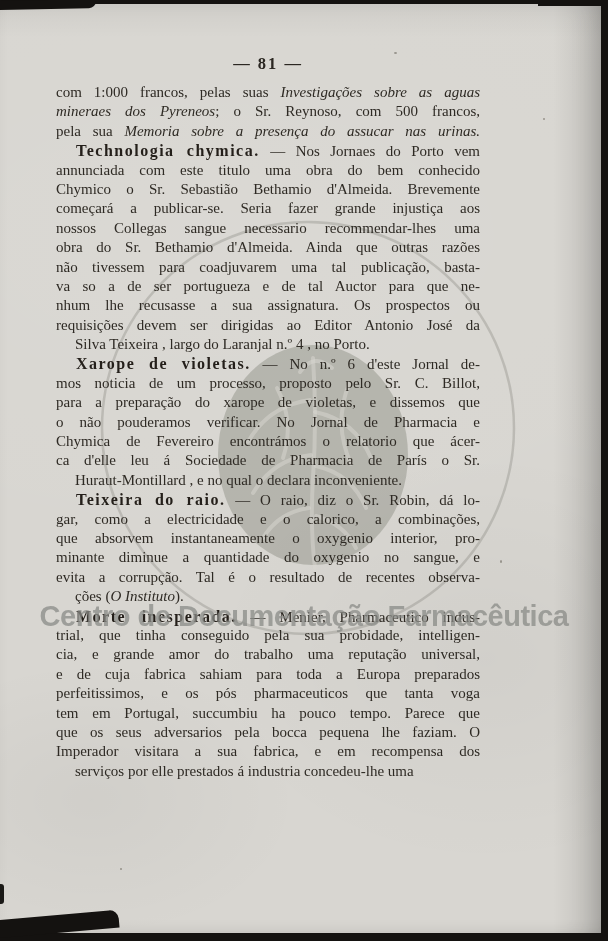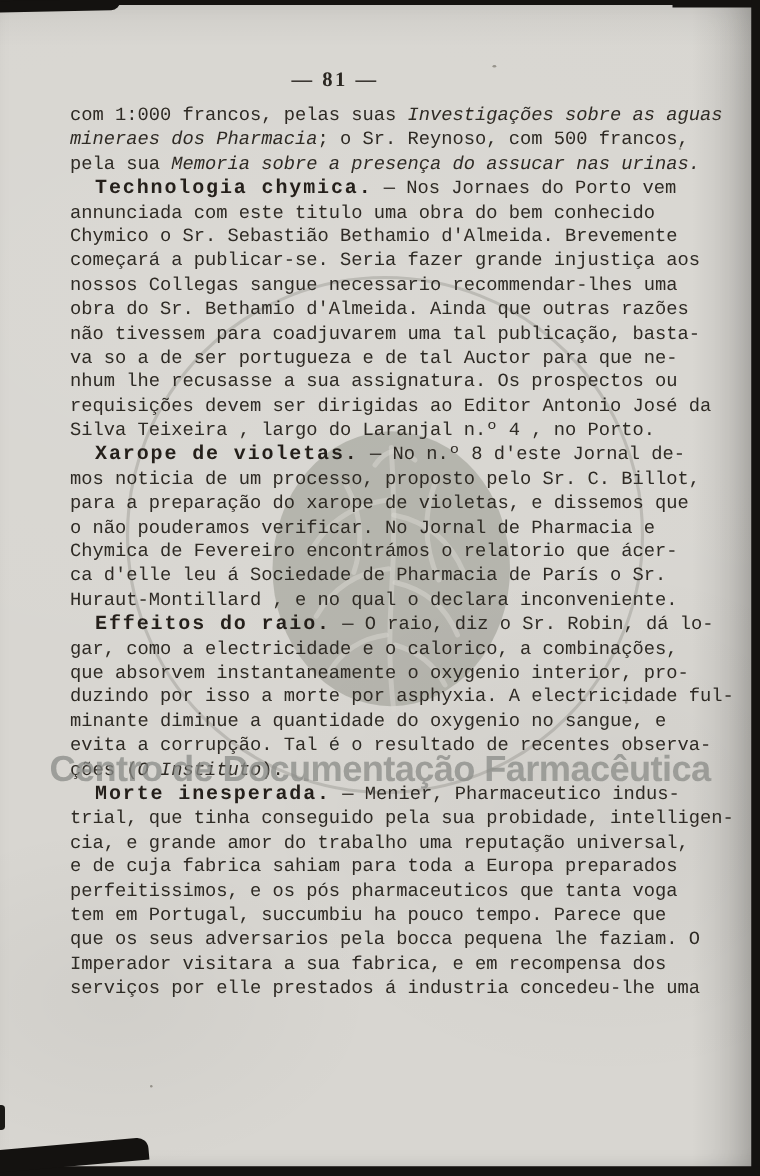--- a/index.html
+++ b/index.html
@@ -39,23 +39,22 @@
     color:#2b2722;
   }
   #text-column{
     position:absolute;left:56px;top:83px;width:424px;
     color:#2e2a24;font-size:15px;
   }
   .tline{
     height:19.4px;line-height:19.4px;white-space:nowrap;
     text-align:justify;text-align-last:justify;text-justify:inter-word;
     overflow:visible;
-    font-family:Liberation Mono, monospace;
   }
-  .tline.lastline{text-align-last:left;}
+  .tline.lastline{text-align-last:left;margin-left:19px;}
   .tline.indent{text-indent:20px;}
   .bold{font-weight:bold;letter-spacing:1.5px;font-size:16px;color:#241f1a;}
   .ital{font-style:italic;}
 
   
   .wmark{
     position:absolute;left:0;width:608px;text-align:center;
     font-family:"Liberation Sans", sans-serif;font-weight:bold;
     font-size:29px;letter-spacing:-0.5px;
     color:rgba(138,139,135,0.75);
@@ -85,44 +84,43 @@
       <path d="M300 372 q14 -20 32 -4"></path>
       <path d="M277 388 q18 34 6 70"></path>
       <path d="M349 384 q-16 40 2 80"></path>
     </g>
   </svg>
 
   <div id="page-number">— 81 —</div>
 
   <div id="text-column">
       <div class="tline"><span>com 1:000 francos, pelas suas </span><span class="ital">Investigações sobre as aguas</span></div>
-      <div class="tline"><span class="ital">mineraes dos Pharmacia</span><span>; o Sr. Reynoso, com 500 francos,</span></div>
+      <div class="tline"><span class="ital">mineraes dos Pyreneos</span><span>; o Sr. Reynoso, com 500 francos,</span></div>
       <div class="tline"><span>pela sua </span><span class="ital">Memoria sobre a presença do assucar nas urinas.</span></div>
       <div class="tline indent"><span class="bold">Technologia chymica.</span><span> — Nos Jornaes do Porto vem</span></div>
       <div class="tline"><span>annunciada com este titulo uma obra do bem conhecido</span></div>
       <div class="tline"><span>Chymico o Sr. Sebastião Bethamio d'Almeida. Brevemente</span></div>
       <div class="tline"><span>começará a publicar-se. Seria fazer grande injustiça aos</span></div>
       <div class="tline"><span>nossos Collegas sangue necessario recommendar-lhes uma</span></div>
       <div class="tline"><span>obra do Sr. Bethamio d'Almeida. Ainda que outras razões</span></div>
       <div class="tline"><span>não tivessem para coadjuvarem uma tal publicação, basta-</span></div>
       <div class="tline"><span>va so a de ser portugueza e de tal Auctor para que ne-</span></div>
       <div class="tline"><span>nhum lhe recusasse a sua assignatura. Os prospectos ou</span></div>
       <div class="tline"><span>requisições devem ser dirigidas ao Editor Antonio José da</span></div>
       <div class="tline lastline"><span>Silva Teixeira , largo do Laranjal n.º 4 , no Porto.</span></div>
-      <div class="tline indent"><span class="bold">Xarope de violetas.</span><span> — No n.º 8 d'este Jornal de-</span></div>
+      <div class="tline indent"><span class="bold">Xarope de violetas.</span><span> — No n.º 6 d'este Jornal de-</span></div>
       <div class="tline"><span>mos noticia de um processo, proposto pelo Sr. C. Billot,</span></div>
       <div class="tline"><span>para a preparação do xarope de violetas, e dissemos que</span></div>
       <div class="tline"><span>o não pouderamos verificar. No Jornal de Pharmacia e</span></div>
       <div class="tline"><span>Chymica de Fevereiro encontrámos o relatorio que ácer-</span></div>
       <div class="tline"><span>ca d'elle leu á Sociedade de Pharmacia de París o Sr.</span></div>
       <div class="tline lastline"><span>Huraut-Montillard , e no qual o declara inconveniente.</span></div>
-      <div class="tline indent"><span class="bold">Effeitos do raio.</span><span> — O raio, diz o Sr. Robin, dá lo-</span></div>
+      <div class="tline indent"><span class="bold">Teixeira do raio.</span><span> — O raio, diz o Sr. Robin, dá lo-</span></div>
       <div class="tline"><span>gar, como a electricidade e o calorico, a combinações,</span></div>
       <div class="tline"><span>que absorvem instantaneamente o oxygenio interior, pro-</span></div>
-      <div class="tline"><span>duzindo por isso a morte por asphyxia. A electricidade ful-</span></div>
       <div class="tline"><span>minante diminue a quantidade do oxygenio no sangue, e</span></div>
       <div class="tline"><span>evita a corrupção. Tal é o resultado de recentes observa-</span></div>
       <div class="tline lastline"><span>ções (</span><span class="ital">O Instituto</span><span>).</span></div>
       <div class="tline indent"><span class="bold">Morte inesperada.</span><span> — Menier, Pharmaceutico indus-</span></div>
       <div class="tline"><span>trial, que tinha conseguido pela sua probidade, intelligen-</span></div>
       <div class="tline"><span>cia, e grande amor do trabalho uma reputação universal,</span></div>
       <div class="tline"><span>e de cuja fabrica sahiam para toda a Europa preparados</span></div>
       <div class="tline"><span>perfeitissimos, e os pós pharmaceuticos que tanta voga</span></div>
       <div class="tline"><span>tem em Portugal, succumbiu ha pouco tempo. Parece que</span></div>
       <div class="tline"><span>que os seus adversarios pela bocca pequena lhe faziam. O</span></div>

